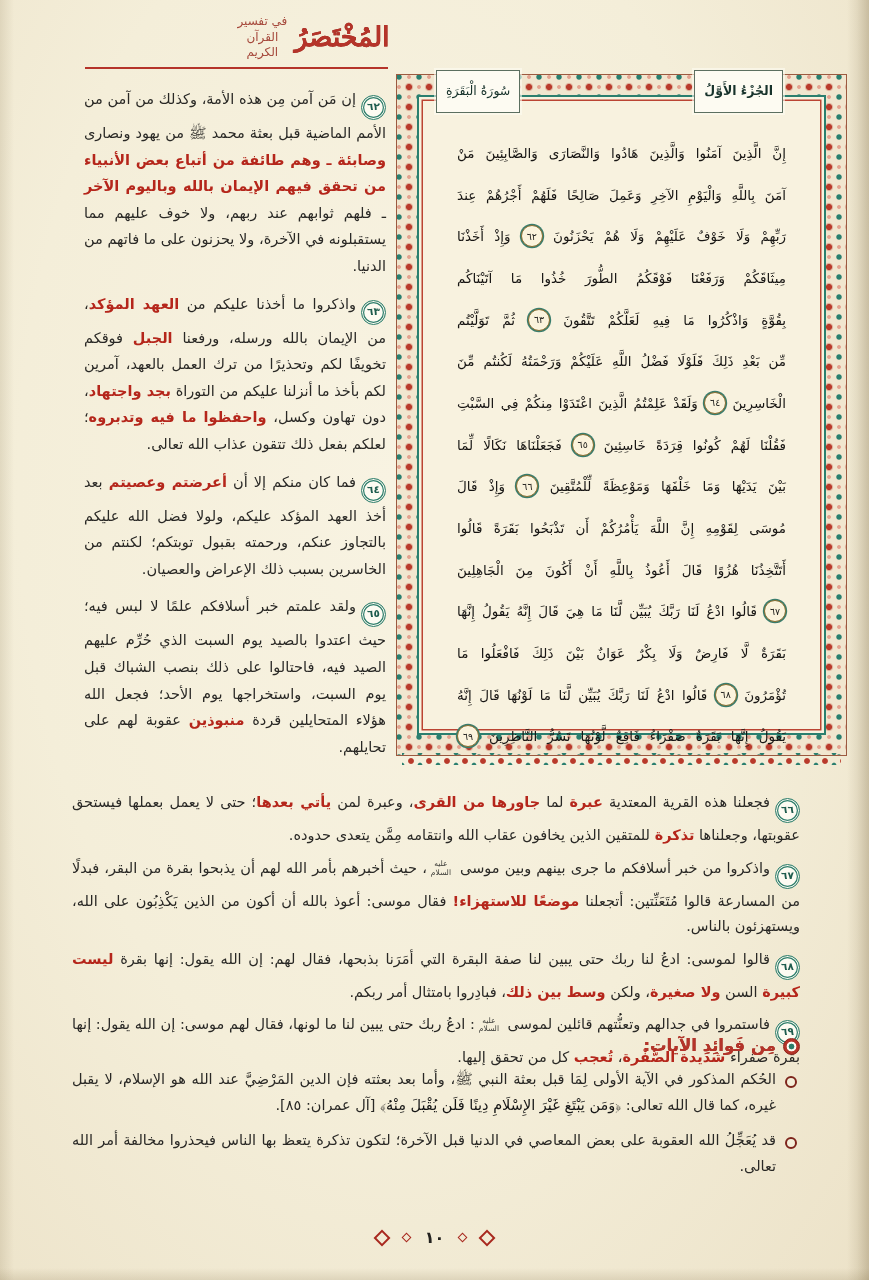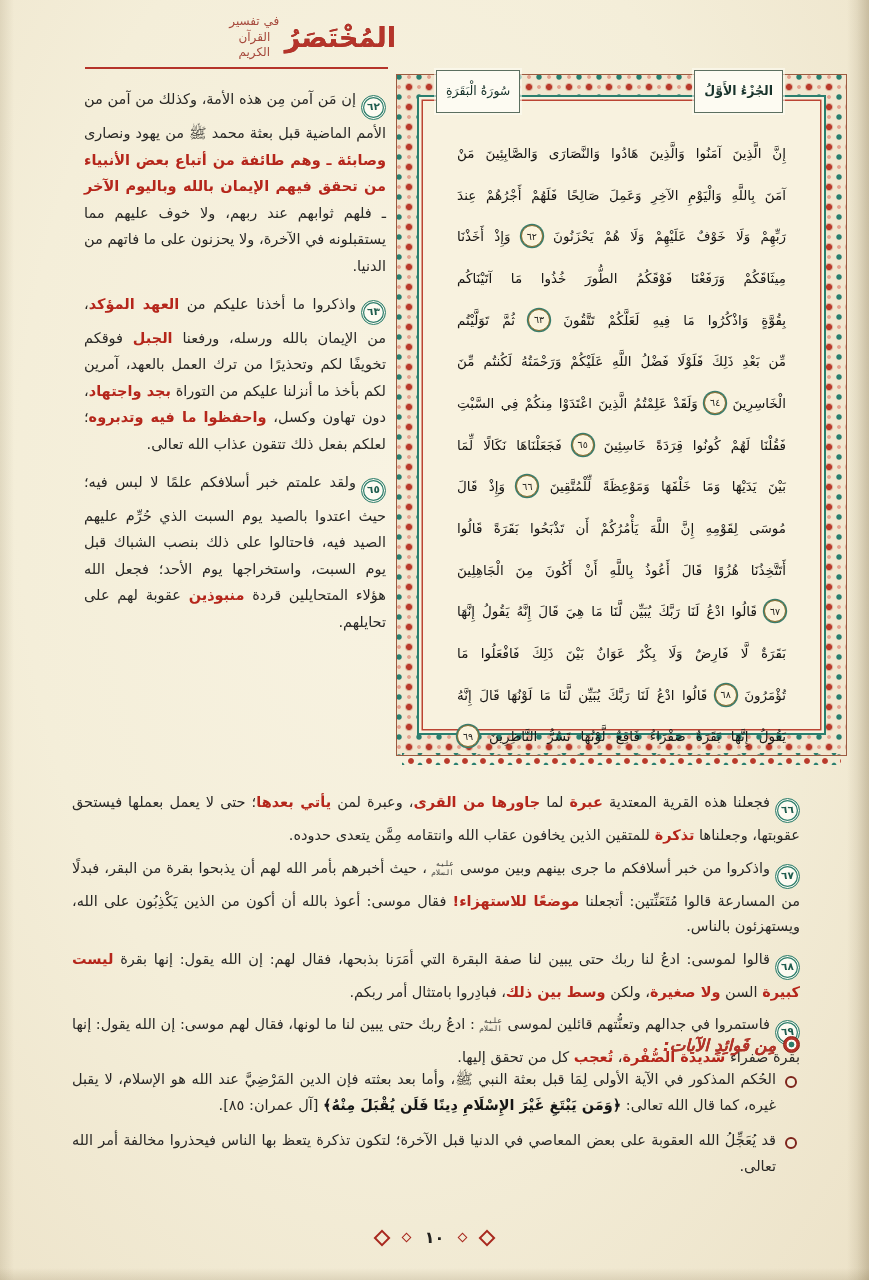--- a/index.html
+++ b/index.html
@@ -10,34 +10,34 @@
   .edge-right{position:absolute;right:0;top:0;bottom:0;width:22px;
     background:linear-gradient(to left, rgba(110,90,50,.30), rgba(110,90,50,.10) 55%, rgba(110,90,50,0));}
   .edge-left{position:absolute;left:0;top:0;bottom:0;width:14px;
     background:linear-gradient(to right, rgba(110,90,50,.14), rgba(110,90,50,0));}
   .edge-bottom{position:absolute;left:0;right:0;bottom:0;height:12px;
     background:linear-gradient(to top, rgba(110,90,50,.15), rgba(110,90,50,0));}
 
   
   .book-title{position:absolute;top:14px;left:228px;width:168px;display:flex;direction:rtl;
     justify-content:center;align-items:center;gap:4px;color:#b5342a;}
-  .book-title .big{font-size:27px;font-weight:bold;letter-spacing:-1px;text-shadow:0 0 .6px #8c2117;}
+  .book-title .big{font-size:27px;font-weight:bold;letter-spacing:-1px;text-shadow:0 0 .6px #8c2117;font-family:Liberation Serif, serif;}
   .book-title .sub{width:56px;font-size:12px;line-height:1.3;text-align:center;color:#a6493c;}
   .title-rule{position:absolute;top:67px;left:85px;width:303px;height:2px;background:#b5342a;}
 
   
   .col-left{position:absolute;left:84px;top:86px;width:306px;direction:rtl;
     text-align:justify;font-size:14.5px;line-height:26.6px;color:#292825;}
   .col-left p{margin:0 4px 11px 0;}
   .sec-bottom{position:absolute;left:72px;top:762px;width:728px;direction:rtl;
     text-align:justify;font-size:14.5px;line-height:25.6px;color:#292825;margin-top:28px;}
   .sec-bottom p{margin:0 0 7px 0;}
   .red{color:#b5261b;font-weight:bold;}
   .sal{display:inline-block;font-size:7.5px;line-height:1.1;width:26px;color:#3c3c38;
-    vertical-align:middle;text-align:right;margin:0 1px;font-family:Liberation Mono, monospace;}
+    vertical-align:middle;text-align:center;margin:0 1px;}
   .pn{display:inline-block;width:23px;height:23px;line-height:20px;border:1.5px solid #2c7d6a;
     border-radius:50%;box-shadow:inset 0 0 0 1px #fdfbf2, inset 0 0 0 2.2px #2c7d6a;
     background:#fdfbf2;color:#1e5c4e;font-size:10.5px;font-weight:bold;text-align:center;
     vertical-align:-6px;margin-left:5px;}
 
   
   .qframe{position:absolute;left:396px;top:74px;width:451px;height:682px;}
   .band{position:absolute;inset:0;border:1px solid #9c5a40;background-color:#f1e6cf;
     background-image:
       radial-gradient(circle, #b93a2b 2.6px, rgba(185,58,43,.35) 3.4px, transparent 4.6px),
@@ -59,31 +59,31 @@
   .qtext{position:absolute;inset:27px;padding:8px 11px 6px 11px;direction:rtl;}
   .qline{display:flex;direction:rtl;justify-content:space-between;align-items:center;
     height:41.7px;font-size:13.5px;color:#171513;font-weight:500;}
   .qline span{white-space:nowrap;}
   .vn{display:inline-flex;justify-content:center;align-items:center;width:20px;height:20px;
     border:1.3px solid #8a6d2f;border-radius:50%;box-shadow:inset 0 0 0 1.2px #fdf6e0, 0 0 0 1.2px #3a7d6d;
     background:#fbf3dc;color:#23221f;font-size:9.5px;flex:0 0 auto;}
 
   
   .fawaid{position:absolute;left:72px;top:1036px;width:728px;direction:rtl;color:#292825;}
-  .fw-head{display:flex;align-items:flex-start;gap:7px;color:#b5342a;font-weight:bold;
-    font-size:16.5px;margin-bottom:12px;text-shadow:0 0 .5px #8c2117;font-style:italic;}
+  .fw-head{display:flex;align-items:flex-end;gap:7px;color:#b5342a;font-weight:bold;
+    font-size:16.5px;margin-bottom:12px;text-shadow:0 0 .5px #8c2117;}
   .rosette{width:15px;height:15px;border-radius:50%;flex:0 0 auto;
     background:radial-gradient(circle, #2c7d6a 2.6px, #fdfbf2 3.2px 4.6px, #b5342a 5.2px 7.5px);
     border:1px solid #8c2117;}
   .fawaid ul{list-style:none;margin:0;padding:0;}
   .fawaid li{position:relative;padding-right:24px;margin-bottom:10px;text-align:justify;
     font-size:14.5px;line-height:25.6px;}
   .fawaid li::before{content:"";position:absolute;right:3px;top:8.5px;width:8px;height:8px;
     border-radius:50%;border:2.5px solid #7d241b;background:#f4eed9;}
-  .quote{font-weight:bold;color:#141414;}
+  .quote{font-weight:normal;color:#141414;}
 
   
   .footer{position:absolute;left:0;right:0;top:1228px;display:flex;justify-content:center;
     align-items:center;gap:15px;}
   .page-num{font-size:16px;font-weight:bold;color:#23221f;}
   .orn{display:inline-block;width:8px;height:8px;transform:rotate(45deg);
     border:2px solid #a8281e;background:transparent;}
   .orn.small{width:5px;height:5px;border-width:1.5px;}
 </style>
 </head>
@@ -96,20 +96,21 @@
 
   <div class="book-title">
     <span class="big">المُخْتَصَرُ</span>
     <span class="sub">في تفسير القرآن الكريم</span>
   </div>
   <div class="title-rule"></div>
 
   <div class="col-left" id="left-col">
       <p><span class="pn">٦٢</span><span>إن مَن آمن مِن هذه الأمة، وكذلك من آمن من الأمم الماضية قبل بعثة محمد ﷺ من يهود ونصارى </span><span class="red">وصابئة ـ وهم طائفة من أتباع بعض الأنبياء من تحقق فيهم الإيمان بالله وباليوم الآخر</span><span> ـ فلهم ثوابهم عند ربهم، ولا خوف عليهم مما يستقبلونه في الآخرة، ولا يحزنون على ما فاتهم من الدنيا.</span></p>
       <p><span class="pn">٦٣</span><span>واذكروا ما أخذنا عليكم من </span><span class="red">العهد المؤكد</span><span>، من الإيمان بالله ورسله، ورفعنا </span><span class="red">الجبل</span><span> فوقكم تخويفًا لكم وتحذيرًا من ترك العمل بالعهد، آمرين لكم بأخذ ما أنزلنا عليكم من التوراة </span><span class="red">بجد واجتهاد</span><span>، دون تهاون وكسل، </span><span class="red">واحفظوا ما فيه وتدبروه</span><span>؛ لعلكم بفعل ذلك تتقون عذاب الله تعالى.</span></p>
+      <p><span class="pn">٦٤</span><span>فما كان منكم إلا أن </span><span class="red">أعرضتم وعصيتم</span><span> بعد أخذ العهد المؤكد عليكم، ولولا فضل الله عليكم بالتجاوز عنكم، ورحمته بقبول توبتكم؛ لكنتم من الخاسرين بسبب ذلك الإعراض والعصيان.</span></p>
       <p><span class="pn">٦٥</span><span>ولقد علمتم خبر أسلافكم علمًا لا لبس فيه؛ حيث اعتدوا بالصيد يوم السبت الذي حُرِّم عليهم الصيد فيه، فاحتالوا على ذلك بنصب الشباك قبل يوم السبت، واستخراجها يوم الأحد؛ فجعل الله هؤلاء المتحايلين قردة </span><span class="red">منبوذين</span><span> عقوبة لهم على تحايلهم.</span></p>
     </div>
 
   <div class="qframe">
     <div class="band"></div>
     <div class="fringe"></div>
     <div class="qlabel surah">سُورَةُ الْبَقَرَةِ</div>
     <div class="qlabel juz">الجُزْءُ الأَوَّلُ</div>
     <div class="inner">
       <div class="qtext" id="quran-lines">

